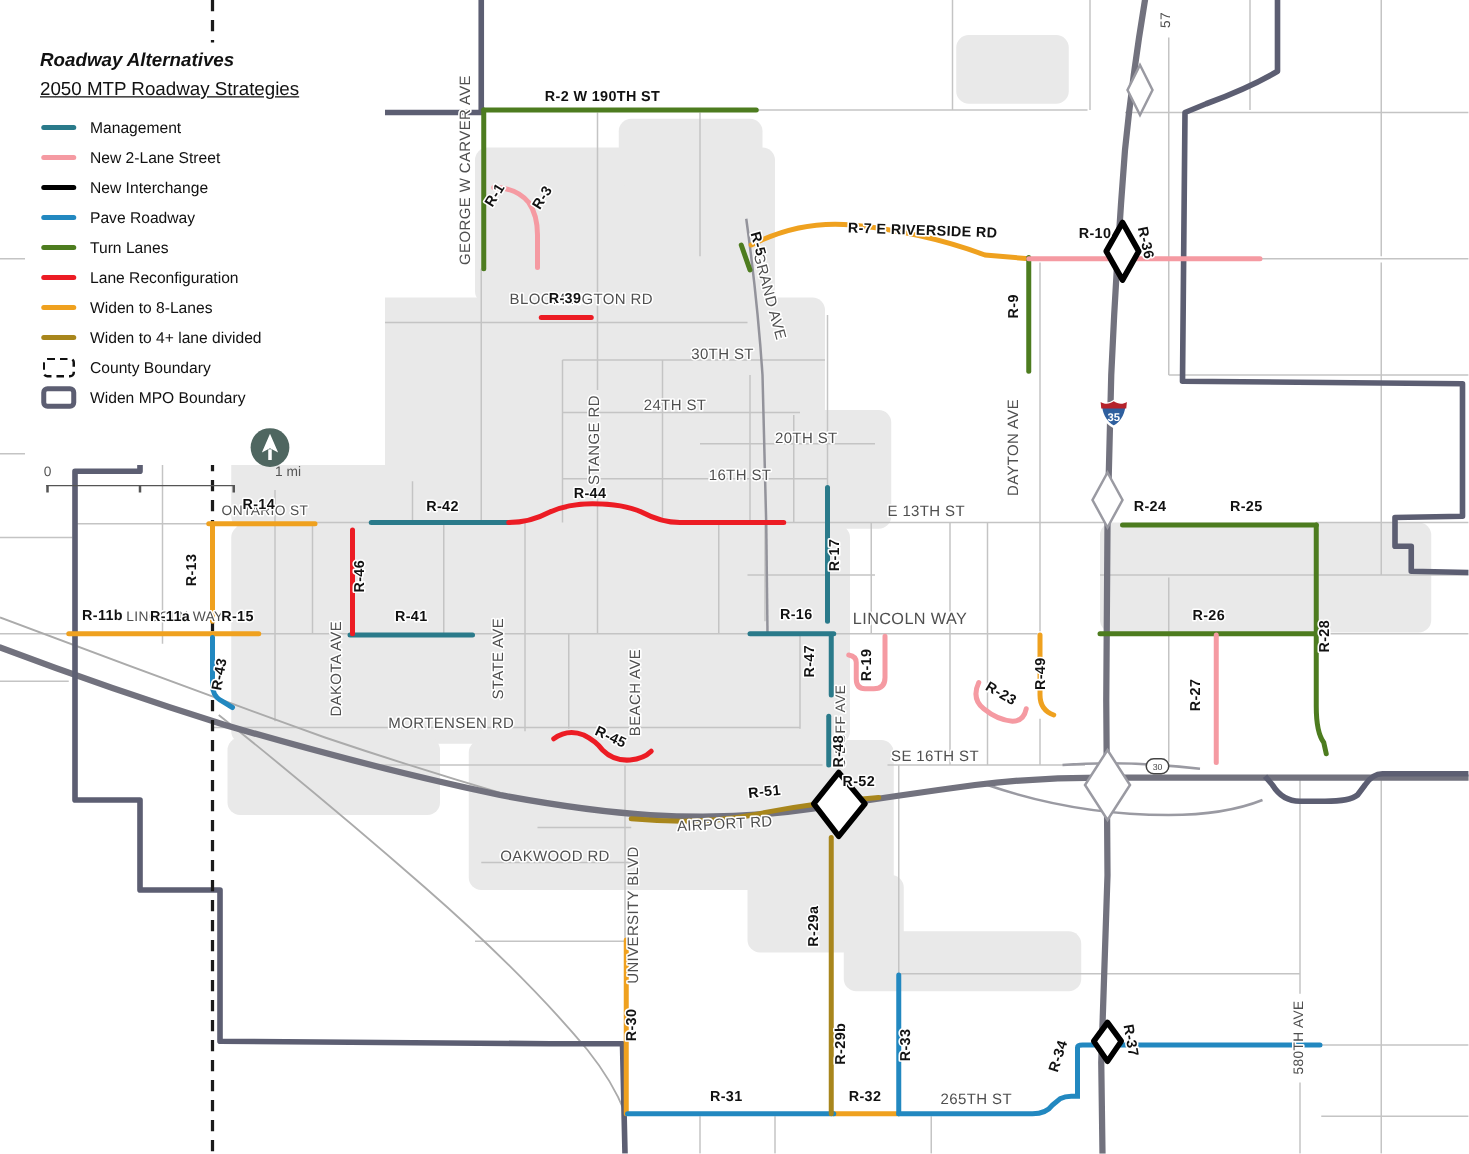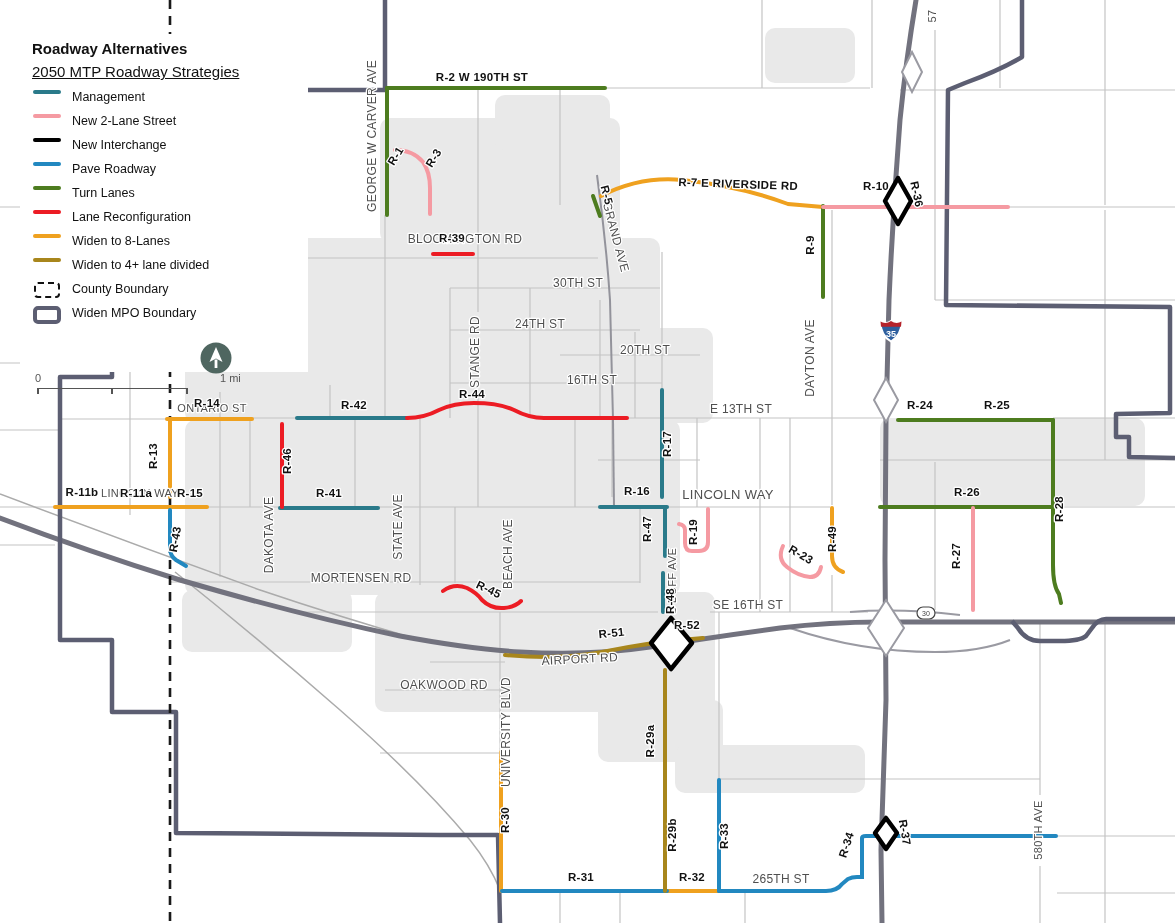--- a/index.html
+++ b/index.html
@@ -2,23 +2,23 @@
 <html><head>
 <meta charset="utf-8">
 <style>
   html,body{margin:0;padding:0;background:#fff;}
   #stage{position:relative;width:1175px;height:923px;overflow:hidden;background:#fff;
          font-family:"Liberation Sans",sans-serif;}
   #map-svg{position:absolute;left:0;top:0;}
   
   #legend{position:absolute;left:20px;top:34px;width:288px;height:338px;background:#fff;
           padding:2px 0 0 12px;box-sizing:border-box;}
-  #legend .title{font-size:15px;font-weight:bold;color:#111;margin:4px 0 6px 0;}
+  #legend .title{font-size:15px;font-weight:bold;color:#111;margin:4px 0 6px 0;font-style:italic;}
   #legend .subtitle{font-size:15px;color:#111;margin:0 0 10px 0;text-decoration:underline;}
-  .lg-row{display:flex;align-items:flex-start;height:24px;}
+  .lg-row{display:flex;align-items:center;height:24px;}
   .lg-swatch{width:30px;display:flex;justify-content:center;align-items:center;margin-right:10px;}
   .lg-line{width:28px;height:4px;border-radius:2px;}
   .lg-dashbox{width:22px;height:12px;border:2.5px dashed #111;border-radius:4px;background:#fff;}
   .lg-mpobox{width:20px;height:10px;border:4px solid #5c5e72;border-radius:5px;background:#fff;}
   .lg-label{font-size:12.5px;color:#111;white-space:nowrap;}
   #scalebar{position:absolute;left:32px;top:372px;width:230px;height:34px;}
   #scalebar .num{position:absolute;top:0;font-size:11px;color:#555;}
   #scalebar .n0{left:3px;} #scalebar .n1{left:140px;margin-left:48px;}
   .sb-line{position:absolute;top:16px;left:5px;width:150px;border-top:1.5px solid #555;}
   .sb-tick{position:absolute;top:16px;width:1.5px;height:6px;background:#555;}

